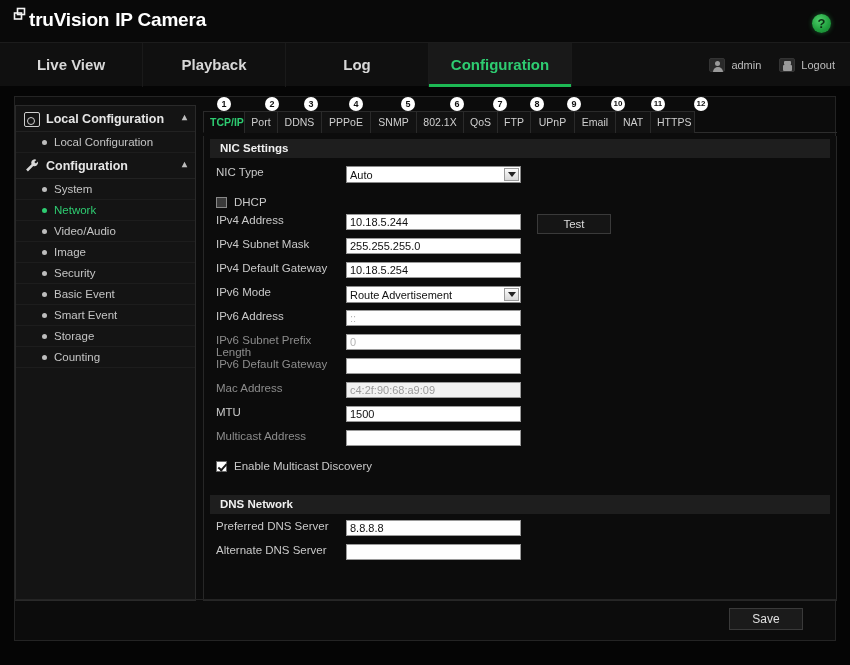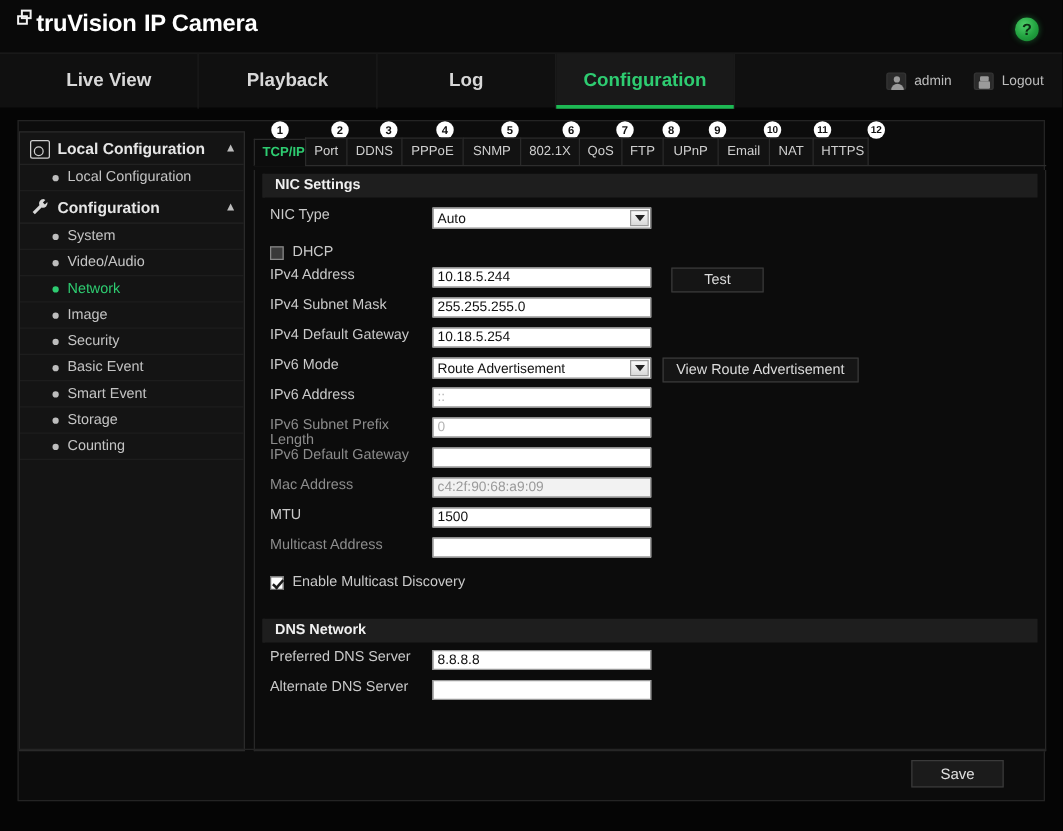--- a/index.html
+++ b/index.html
@@ -35,21 +35,21 @@
     text-align: center; line-height: 19px; cursor: pointer;
     box-shadow: 0 0 5px rgba(40,190,80,0.45);
   }
 
   
   .mainnav {
     position: absolute; left: 0; top: 42px; width: 850px; height: 44px;
     background: #101010;
     border-top: 1px solid #1c1c1c;
   }
-  .navtabs { position: absolute; left: 16px; top: 0; height: 44px; display: flex; justify-content: flex-end; }
+  .navtabs { position: absolute; left: 0; top: 0; height: 44px; display: flex; justify-content: flex-end; }
   .navtab {
     width: 143px; height: 44px; line-height: 44px; text-align: center;
     font-size: 15px; font-weight: bold; color: #d8d8d8; cursor: pointer;
     border-right: 1px solid #1a1a1a; position: relative;
   }
   .navtab.active {
     color: #2ecc71; background: #191919;
   }
   .navtab.active::after {
     content: ""; position: absolute; left: 0; bottom: 0;
@@ -134,21 +134,21 @@
   .badge {
     position: absolute; top: 0;
     width: 14px; height: 14px; border-radius: 50%;
     background: #fff; color: #111; font-size: 9px; font-weight: bold;
     text-align: center; line-height: 14px;
   }
   .badge.wide { font-size: 8px; }
   .tabstrip {
     position: absolute; left: 0; top: 14px;
     width: 634px; height: 22px;
-    display: flex; border-bottom: 1px solid #2d2d2d; align-items: flex-end;
+    display: flex; border-bottom: 1px solid #2d2d2d;
   }
   .subtab {
     height: 22px; line-height: 21px; text-align: center;
     font-size: 10.5px; color: #cfcfcf; cursor: pointer;
     border-left: 1px solid #2a2a2a; border-top: 1px solid #2a2a2a;
     background: #121212; padding: 0 6px;
   }
   .subtab:last-child { border-right: 1px solid #2a2a2a; }
   .subtab.active {
     color: #2ecc71; font-weight: bold; background: #0c0c0c;
@@ -297,27 +297,27 @@
           </svg>
         </span>
         <span>Configuration</span>
         <span class="chev">▾</span>
       </div>
 
       <div class="side-item">
         <span class="dot"></span>
         <span>System</span>
       </div>
+      <div class="side-item selected">
+        <span class="dot"></span>
+        <span>Network</span>
+      </div>
       <div class="side-item">
         <span class="dot"></span>
         <span>Video/Audio</span>
-      </div>
-      <div class="side-item selected">
-        <span class="dot"></span>
-        <span>Network</span>
       </div>
       <div class="side-item">
         <span class="dot"></span>
         <span>Image</span>
       </div>
       <div class="side-item">
         <span class="dot"></span>
         <span>Security</span>
       </div>
       <div class="side-item">
@@ -406,21 +406,20 @@
         </div>
 
         <div class="row">
           <div class="lbl">IPv6 Mode</div>
           <div class="selectbox">
             <span>Route Advertisement</span>
             <span class="arrow">
                 <i></i>
               </span>
           </div>
-          <button class="btn" style="margin-left:9px">View Route Advertisement</button>
         </div>
 
         <div class="row">
           <div class="lbl">IPv6 Address</div>
           <input class="txtinput placeholderish" type="text" value="::" style="">
         </div>
 
         <div class="row">
           <div class="lbl dim">IPv6 Subnet Prefix Length</div>
           <input class="txtinput placeholderish" type="text" value="0" style="">

